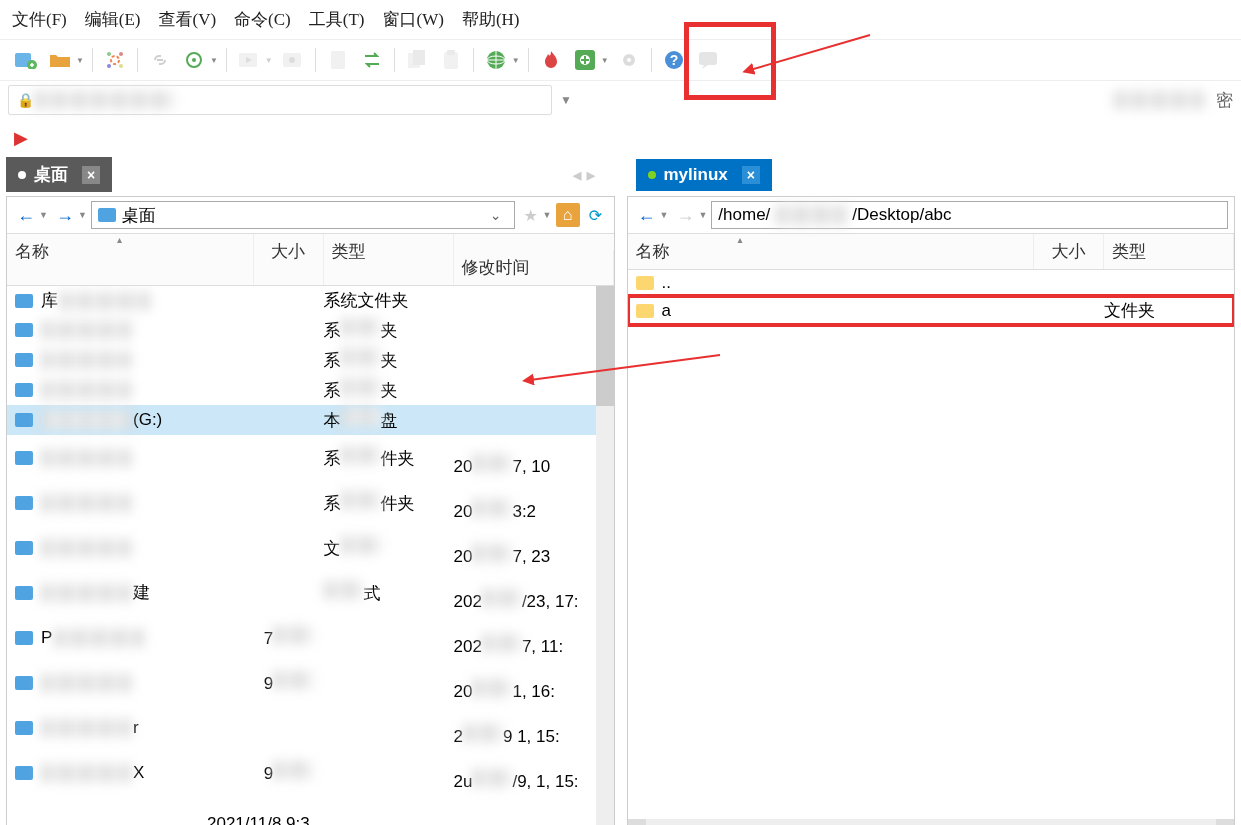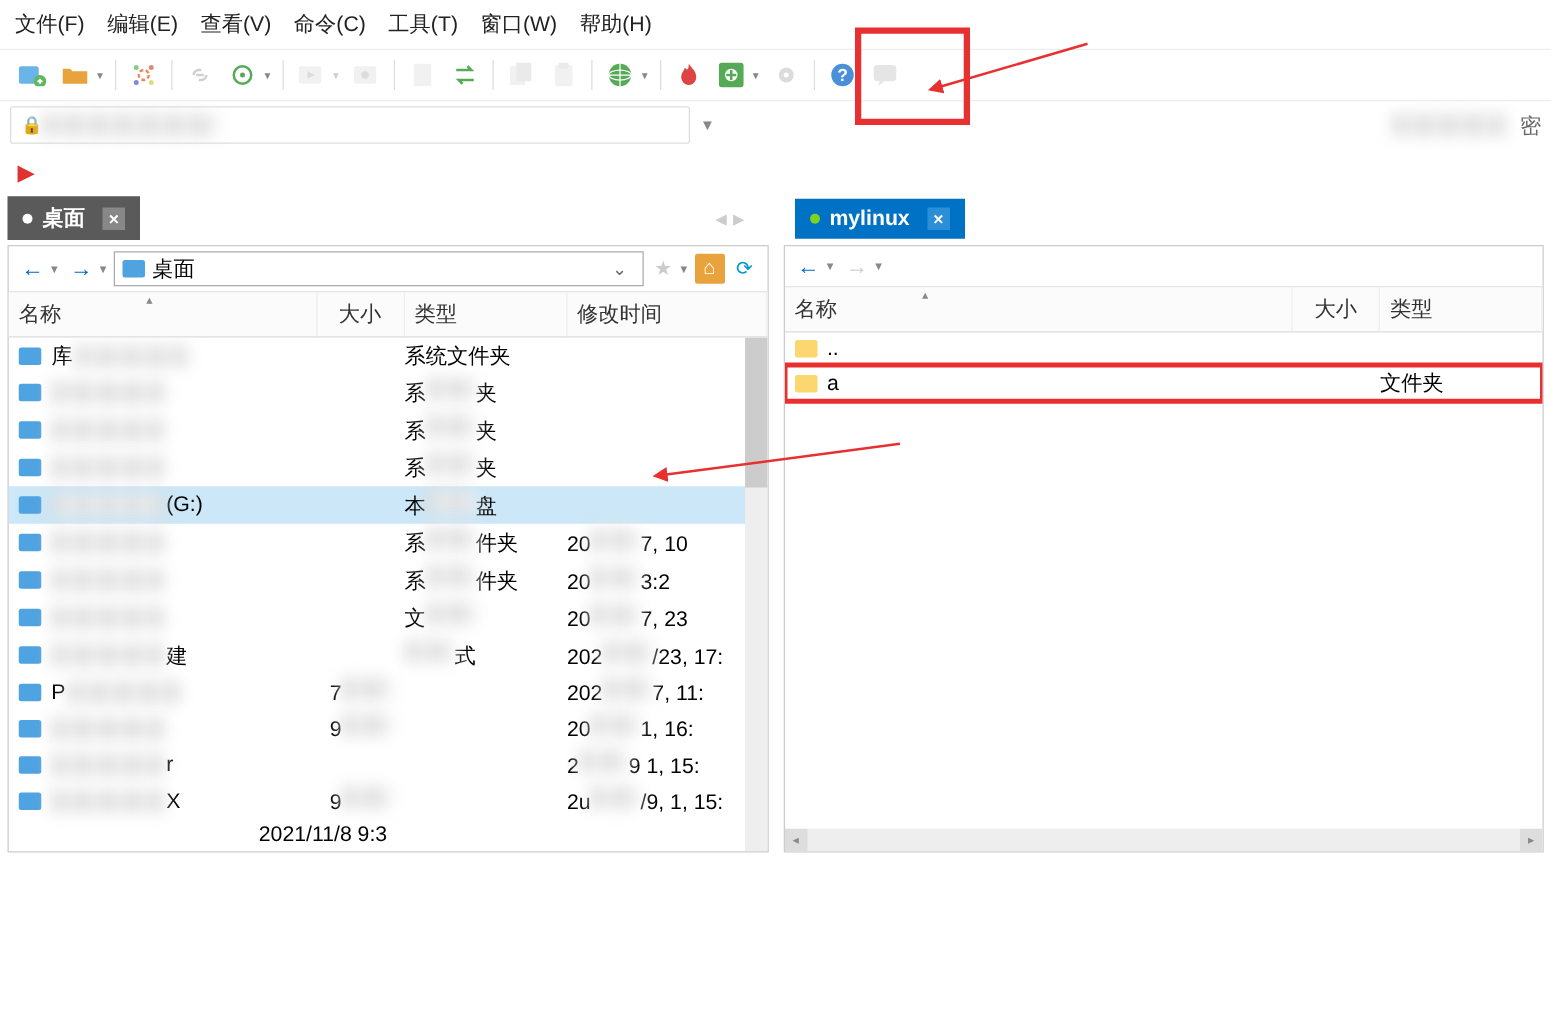--- a/index.html
+++ b/index.html
@@ -1,19 +1,19 @@
 <!DOCTYPE html>
 <html><head>
 <meta charset="utf-8">
 <style>
 * { margin: 0; padding: 0; box-sizing: border-box; font-family: "Microsoft YaHei", sans-serif; }
 body { width: 1241px; height: 825px; background: #fff; position: relative; overflow: hidden; }
 
 .menubar { display: flex; gap: 18px; padding: 8px 12px; font-size: 17px; color: #222; border-bottom: 1px solid #eee; }
-.menubar span { cursor: default; }
+.menubar span { cursor: default; font-family: Liberation Serif, serif; }
 
 .toolbar { display: flex; align-items: center; gap: 6px; padding: 6px 12px; border-bottom: 1px solid #eee; position: relative; }
 .tb-icon { width: 28px; height: 28px; display: flex; align-items: center; justify-content: center; }
 .tb-sep { width: 1px; height: 24px; background: #ddd; margin: 0 2px; }
 .dropdown-arrow { font-size: 8px; color: #888; margin-left: -4px; }
 
 .addressbar { display: flex; align-items: center; padding: 4px 8px; gap: 8px; }
 .address-input { flex: 1; height: 30px; border: 1px solid #ddd; border-radius: 2px; padding: 0 8px; display: flex; align-items: center; max-width: 980px; }
 .lock-icon { color: #ccc; font-size: 14px; }
 .address-right { display: flex; align-items: center; gap: 12px; color: #666; font-size: 17px; }
@@ -45,21 +45,21 @@
 .star-btn, .home-btn, .refresh-btn { width: 24px; height: 24px; display: flex; align-items: center; justify-content: center; font-size: 16px; }
 .home-btn { background: #e8a33d; color: #fff; border-radius: 2px; }
 .refresh-btn { color: #0099cc; }
 .star-btn { color: #ccc; }
 
 .file-header { display: flex; border-bottom: 1px solid #ddd; font-size: 17px; color: #333; background: #fbfbfb; }
 .file-header > div { padding: 6px 8px; border-right: 1px solid #eee; }
 .col-name { flex: 1; position: relative; }
 .col-size { width: 70px; text-align: center; }
 .col-type { width: 130px; }
-.col-date { width: 160px; }
+.col-date { width: 160px; margin-top: 16px; }
 .sort-indicator { position: absolute; left: 110px; top: 0; font-size: 10px; color: #888; }
 
 .file-list { flex: 1; overflow-y: auto; position: relative; }
 .file-row { display: flex; align-items: center; font-size: 17px; padding: 3px 0; }
 .file-row.selected { background: #cce7f7; }
 .file-row.highlighted { outline: 4px solid #e83030; outline-offset: -2px; }
 .file-icon { width: 22px; height: 18px; margin: 0 4px 0 6px; display: inline-flex; align-items: center; justify-content: center; }
 .folder-yellow { background: #fcd770; border-radius: 2px; width: 18px; height: 14px; }
 .file-row .col-name { display: flex; align-items: center; gap: 2px; }
 
@@ -410,20 +410,25 @@
         </div>
       </div>
   </div>
 
   <div class="pane">
     <div class="pane-toolbar">
       <div class="nav-btn">←</div>
         <span class="small-arrow">▼</span>
       <div class="nav-btn disabled">→</div>
         <span class="small-arrow">▼</span>
+      <div class="path-box">
+        <span>/home/</span>
+          <span class="blur-block" style="width:70px;height:20px"></span>
+          <span>/Desktop/abc</span>
+      </div>
     </div>
     <div class="file-header">
       <div class="col-name"><span>名称</span><span class="sort-indicator">▴</span></div>
       <div class="col-size">大小</div>
       <div class="col-type">类型</div>
     </div>
     <div class="file-list" id="remote-list" style="height:520px">
         <div class="file-row">
     <div class="col-name"><span class="file-icon">
               <span class="folder-yellow"></span>

